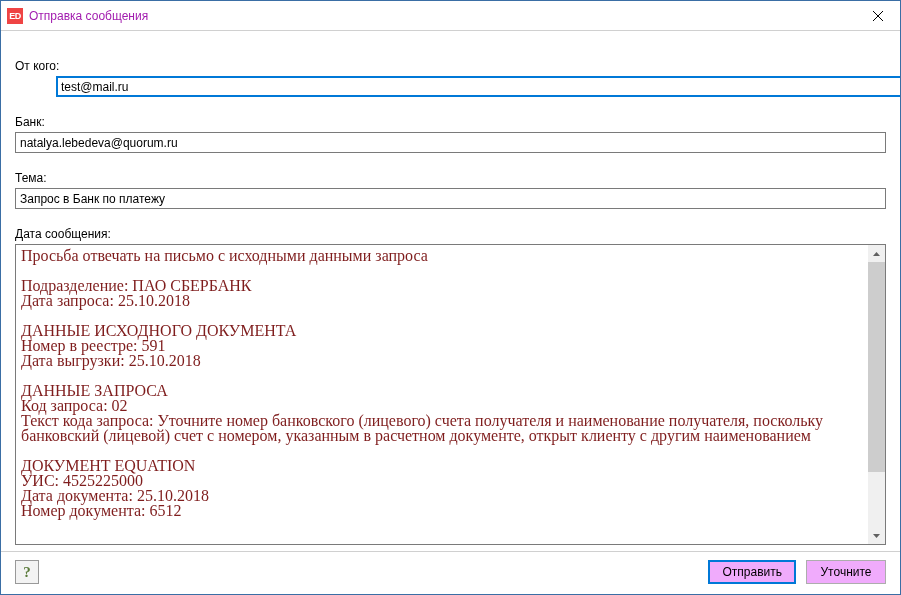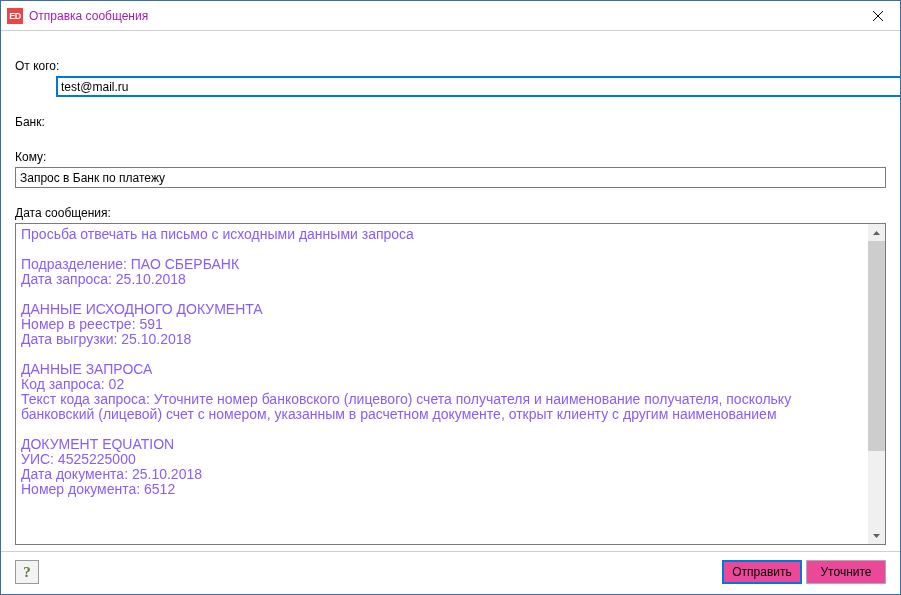--- a/index.html
+++ b/index.html
@@ -78,26 +78,26 @@
       flex: 1;
       border: 1px solid #7a7a7a;
       position: relative;
       display: flex;
       overflow: hidden;
       min-height: 0;
     }
     .textarea-inner {
       flex: 1;
       padding: 3px 5px;
-      font-family: Liberation Sans, sans-serif;
-      font-size: 14px;
+      font-family: Liberation Serif, serif;
+      font-size: 16px;
       line-height: 15px;
       white-space: pre-wrap;
       overflow: hidden;
-      color: #8b5cf6;
+      color: #7f1d1d;
     }
     .scrollbar {
       width: 17px;
       background: #f0f0f0;
       display: flex;
       flex-direction: column;
     }
     .scroll-btn {
       height: 17px;
       background: #f0f0f0;
@@ -140,26 +140,26 @@
       color: #5a7a3a;
       cursor: pointer;
       font-weight: bold;
       font-family: Georgia, serif;
     }
     .spacer { flex: 1; }
     .btn {
       min-width: 80px;
       height: 24px;
       border: 1px solid #adadad;
-      background: #ec4899;
+      background: #f0abfc;
       font-family: inherit;
       font-size: 12px;
       cursor: pointer;
-      margin-left: 4px;
-      padding: 0 4px;
+      margin-left: 10px;
+      padding: 0 12px;
     }
     .btn.primary {
       border: 2px solid #0078d7;
     }
   </style>
 </head>
 <body>
 
 <div class="titlebar">
   <div class="titlebar-icon">ED</div>
@@ -171,22 +171,23 @@
       </svg>
   </div>
 </div>
 
 <div class="content">
 
   <div class="field-label">От кого:</div>
   <input type="text" class="text-input focused" value="test@mail.ru" style="">
 
   <div class="field-label">Банк:</div>
-
-  <div class="field-label">Кому:</div>
+  <input type="text" class="text-input" value="natalya.lebedeva@quorum.ru" style="">
+
+  <div class="field-label">Тема:</div>
   <input type="text" class="text-input" value="Запрос в Банк по платежу" style="">
 
   <div class="field-label">Дата сообщения:</div>
   <div class="textarea-wrap">
     <div class="textarea-inner">Просьба отвечать на письмо с исходными данными запроса
 
 Подразделение: ПАО СБЕРБАНК
 Дата запроса: 25.10.2018
 
 ДАННЫЕ ИСХОДНОГО ДОКУМЕНТА

